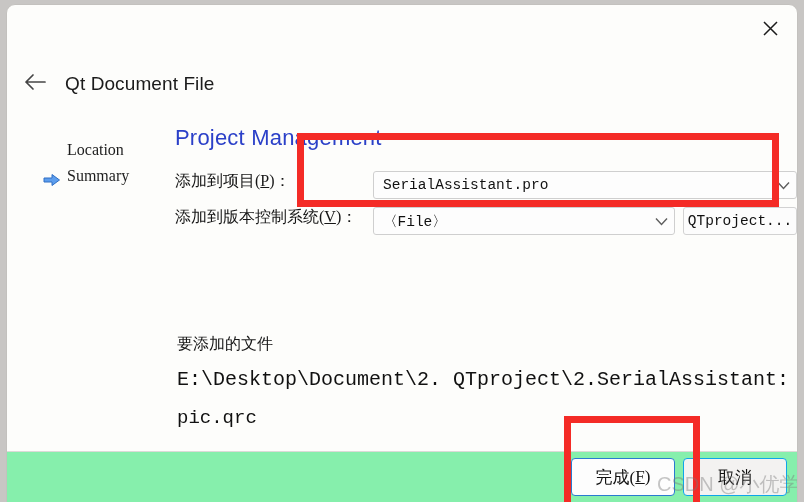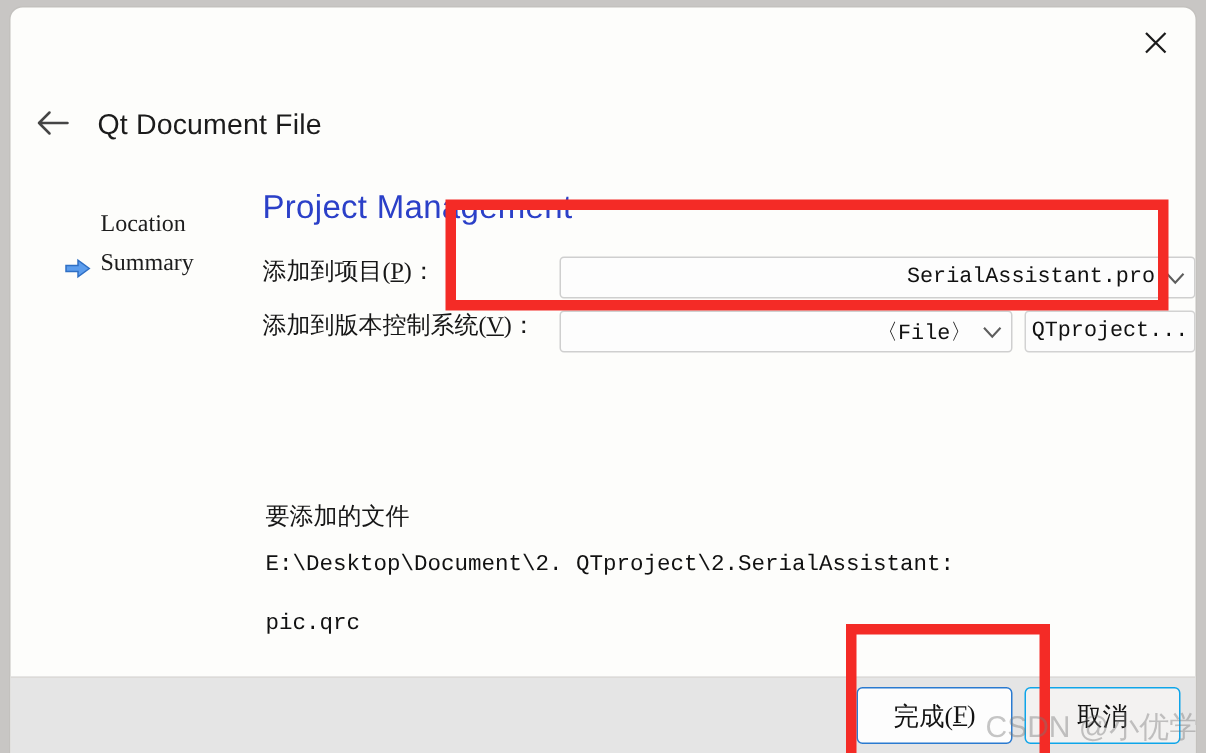--- a/index.html
+++ b/index.html
@@ -134,21 +134,20 @@
     cursor: pointer;
   }
   .combo .combo-text {
     flex: 1;
     padding-left: 9px;
     font-family: "Liberation Mono", monospace;
     font-size: 14.5px;
     color: #111;
     white-space: nowrap;
     overflow: hidden;
-    text-align: right;
   }
   .combo .chev {
     width: 26px;
     display: flex;
     align-items: center;
     justify-content: center;
   }
   #combo-project { left: 366px; top: 166px; width: 424px; }
   #combo-vcs     { left: 366px; top: 202px; width: 302px; }
 
@@ -178,41 +177,41 @@
     top: 329px;
     font-family: "Liberation Serif", serif;
     font-size: 16px;
     color: #161616;
   }
   #files-path {
     position: absolute;
     left: 170px;
     top: 363px;
     font-family: "Liberation Mono", monospace;
-    font-size: 15px;
+    font-size: 20px;
     color: #111;
     white-space: nowrap;
   }
   #files-name {
     position: absolute;
     left: 170px;
     top: 402px;
     font-family: "Liberation Mono", monospace;
-    font-size: 15px;
+    font-size: 19px;
     color: #111;
   }
 
   
   #footer {
     position: absolute;
     left: 0;
     bottom: 0;
     width: 100%;
     height: 52px;
-    background: #e5e5e5;
+    background: #86efac;
     border-top: 1px solid #dcdad7;
     box-sizing: border-box;
   }
   .dlg-btn {
     position: absolute;
     top: 6px;
     height: 38px;
     border-radius: 4px;
     box-sizing: border-box;
     display: flex;

